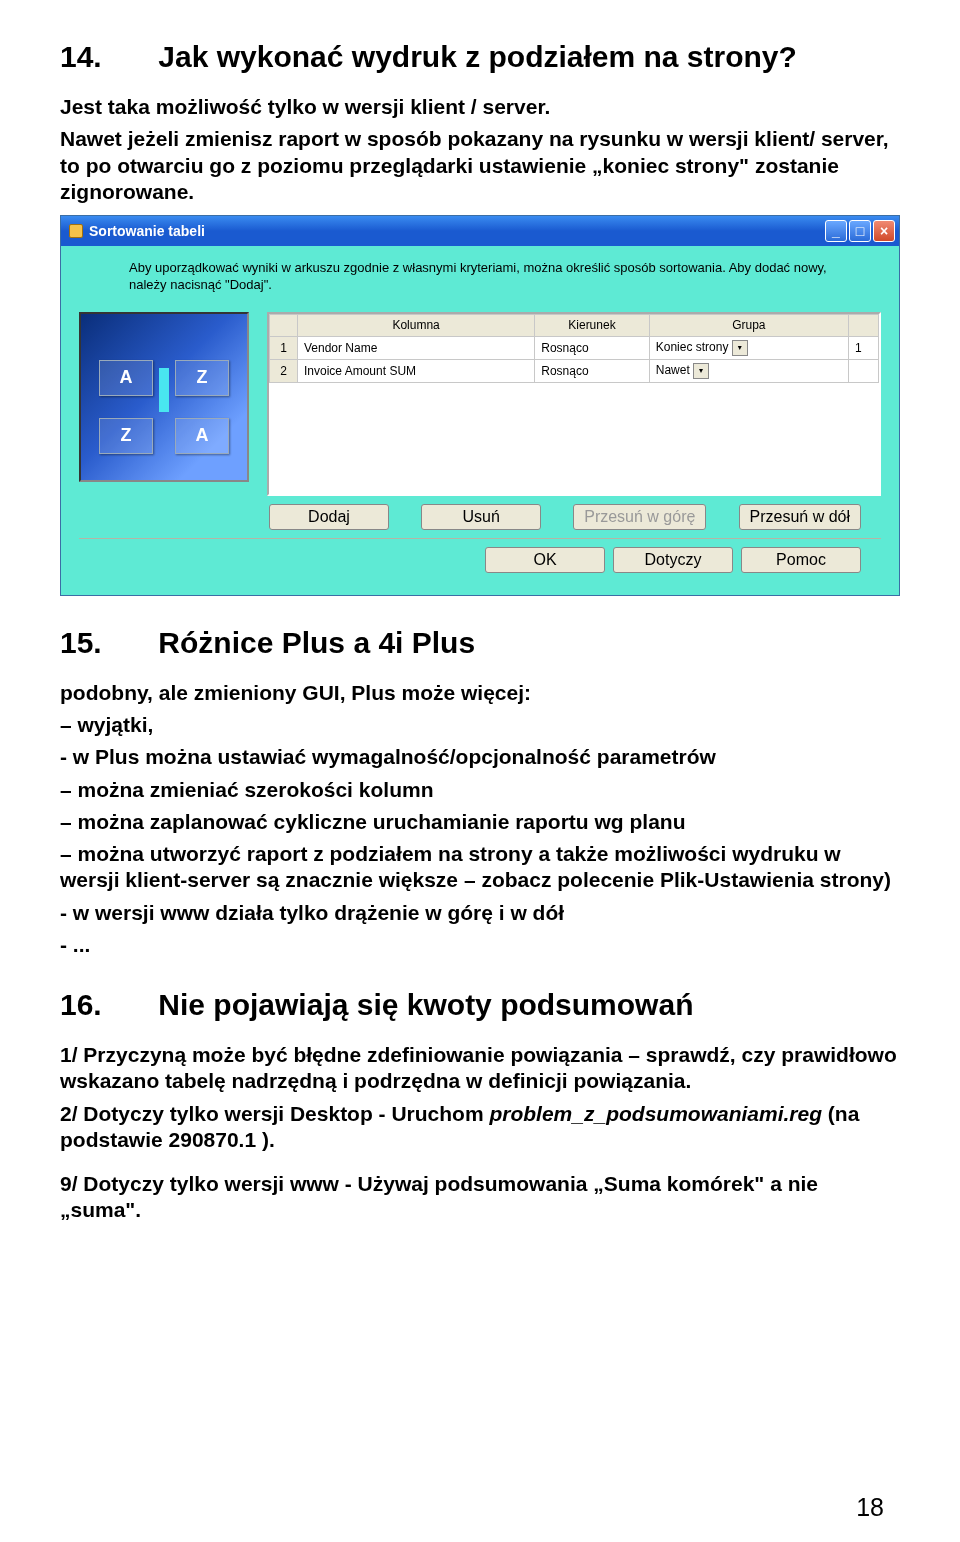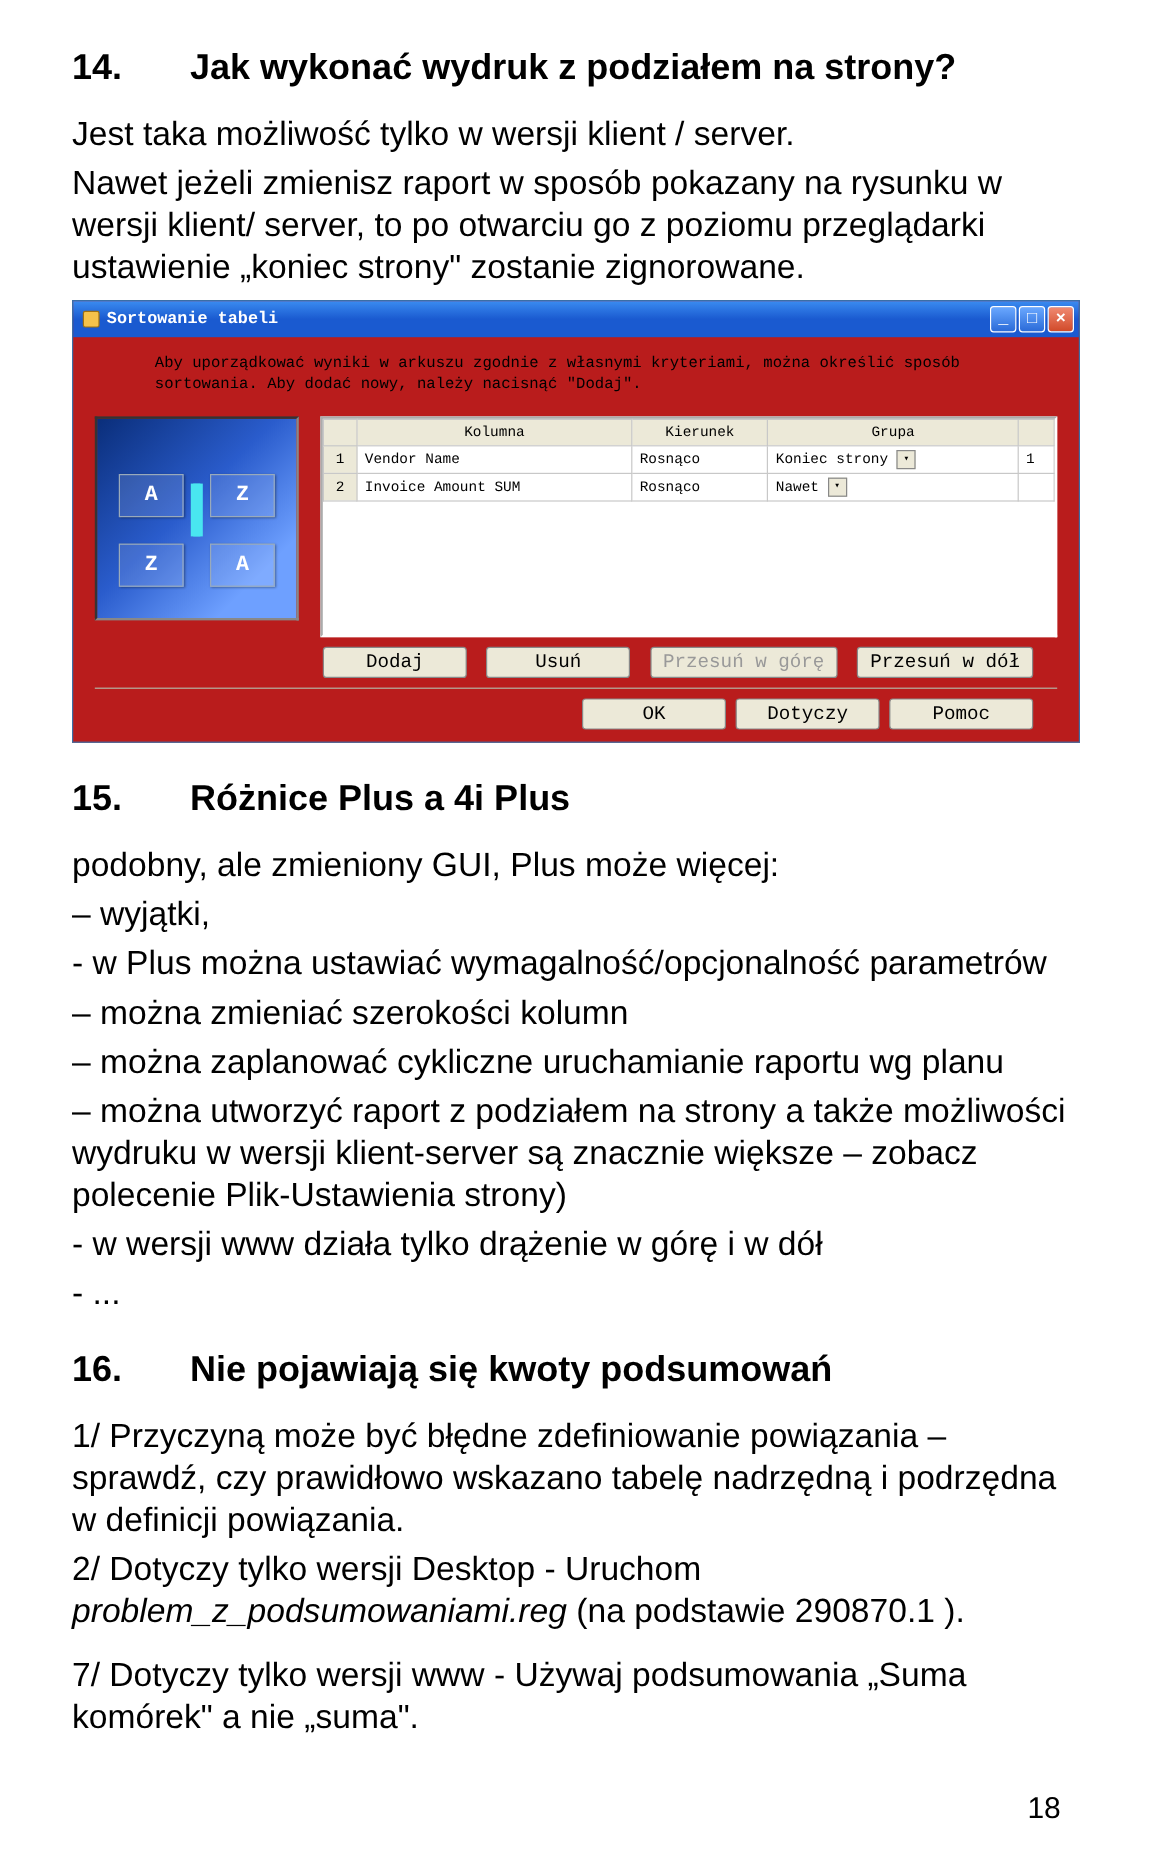--- a/index.html
+++ b/index.html
@@ -13,30 +13,31 @@
   h2.section {
     font-size: 30px;
     font-weight: bold;
     margin: 10px 0 20px 0;
   }
   h2.section .num {
     display: inline-block;
     width: 90px;
   }
   p.body {
-    font-size: 28px;
+    font-size: 21px;
     line-height: 1.25;
     margin-bottom: 6px;
+    font-weight: bold;
   }
   .win {
     width: 840px;
     margin: 10px 0 30px 0;
     border: 1px solid #3b6ea5;
-    background: #b91c1c;
-    font-family: Liberation Mono, monospace;
+    background: #5eead4;
+    font-family: Liberation Sans, sans-serif;
     font-size: 13px;
   }
   .titlebar {
     height: 30px;
     background: linear-gradient(to bottom, #3a8bf0 0%, #1a5ad0 50%, #1a5ad0 100%);
     display: flex;
     align-items: center;
     padding: 0 4px 0 8px;
     color: #fff;
     font-weight: bold;
@@ -48,21 +49,21 @@
     width: 22px; height: 22px;
     margin-left: 2px;
     display:flex; align-items:center; justify-content:center;
     border: 1px solid #fff;
     border-radius: 3px;
     font-weight: bold;
     background: linear-gradient(to bottom,#6aa8ff,#2b6bd8);
   }
   .winbtn.close { background: linear-gradient(to bottom,#f08a72,#d14a2a); }
   .winbody {
-    padding: 14px 18px 2px 18px;
+    padding: 14px 18px 14px 18px;
   }
   .desc {
     font-size: 13px;
     line-height: 1.3;
     margin: 0 20px 18px 50px;
   }
   .mainrow {
     display: flex;
     gap: 18px;
     align-items: flex-start;
@@ -247,15 +248,15 @@
 
 <h2 class="section" style="margin-top:30px">
   <span class="num">16.</span>
   <span>Nie pojawiają się kwoty podsumowań</span>
 </h2>
 
 <p class="body">1/ Przyczyną może być błędne zdefiniowanie powiązania – sprawdź, czy prawidłowo wskazano tabelę nadrzędną i podrzędna w definicji powiązania.</p>
 <p class="body" style="">
   <span>2/ Dotyczy tylko wersji Desktop - Uruchom </span><em class="file">problem_z_podsumowaniami.reg</em><span> (na podstawie 290870.1 ).</span>
 </p>
-<p class="body" style="margin-top:18px">7/ Dotyczy tylko wersji www - Używaj podsumowania „Suma komórek" a nie „suma".</p>
+<p class="body" style="margin-top:18px">9/ Dotyczy tylko wersji www - Używaj podsumowania „Suma komórek" a nie „suma".</p>
 
 <div class="pagenum">18</div>
 
 </body></html>

